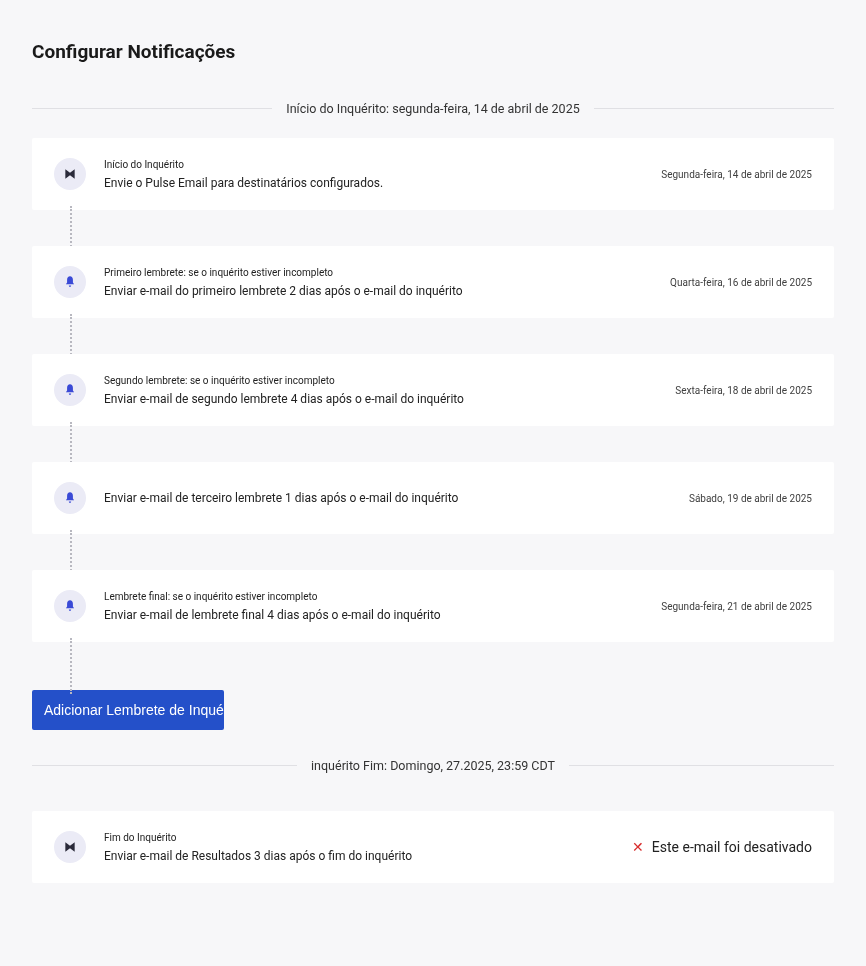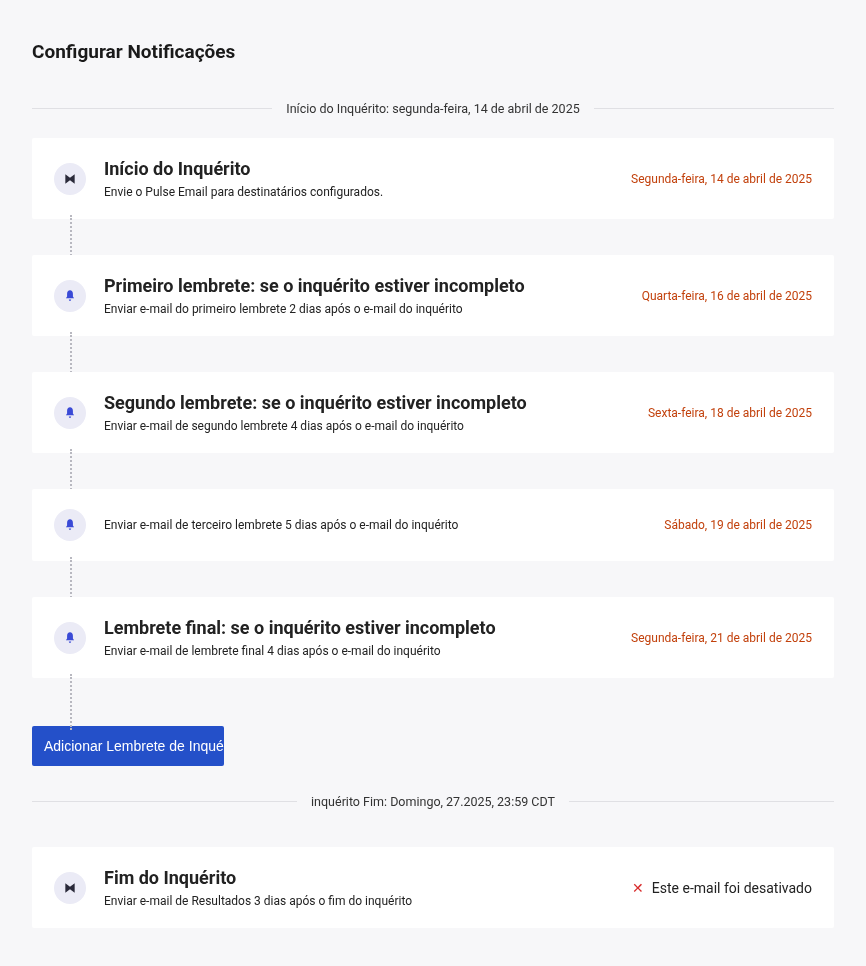--- a/index.html
+++ b/index.html
@@ -69,33 +69,33 @@
       align-items: center;
       justify-content: center;
       flex-shrink: 0;
     }
     .icon-circle svg { display: block; }
     .card-body {
       flex: 1;
       min-width: 0;
     }
     .card-title {
-      font-size: 18px;
+      font-size: 10px;
       color: #222;
       margin-bottom: 6px;
-      font-weight: 700;
+      font-weight: 400;
     }
     .card-desc {
       font-size: 12px;
       color: #222;
       font-weight: 400;
     }
     .card-date {
-      font-size: 12px;
-      color: #c2410c;
+      font-size: 10px;
+      color: #404040;
       white-space: nowrap;
       text-align: right;
     }
     .card-status {
       display: flex;
       align-items: center;
       gap: 8px;
       font-size: 14px;
       color: #222;
       white-space: nowrap;
@@ -196,21 +196,21 @@
     </div>
 
   
   <div class="card" style="margin-top:0">
     <div class="icon-circle">
       <svg width="14" height="14" viewBox="0 0 24 24">
         <path d="M12 2 C9 2 7 4 7 8 L7 13 L5 16 L19 16 L17 13 L17 8 C17 4 15 2 12 2 Z M10 18 C10 19.5 11 20.5 12 20.5 C13 20.5 14 19.5 14 18 Z" fill="#3a4ad6"></path>
       </svg>
     </div>
     <div class="card-body">
-      <div class="card-desc">Enviar e-mail de terceiro lembrete 5 dias após o e-mail do inquérito</div>
+      <div class="card-desc">Enviar e-mail de terceiro lembrete 1 dias após o e-mail do inquérito</div>
     </div>
     <div class="card-date">Sábado, 19 de abril de 2025</div>
   </div>
 
   <div class="connector-wrap">
       <div class="connector"></div>
     </div>
 
   
   <div class="card" style="margin-top:0">

